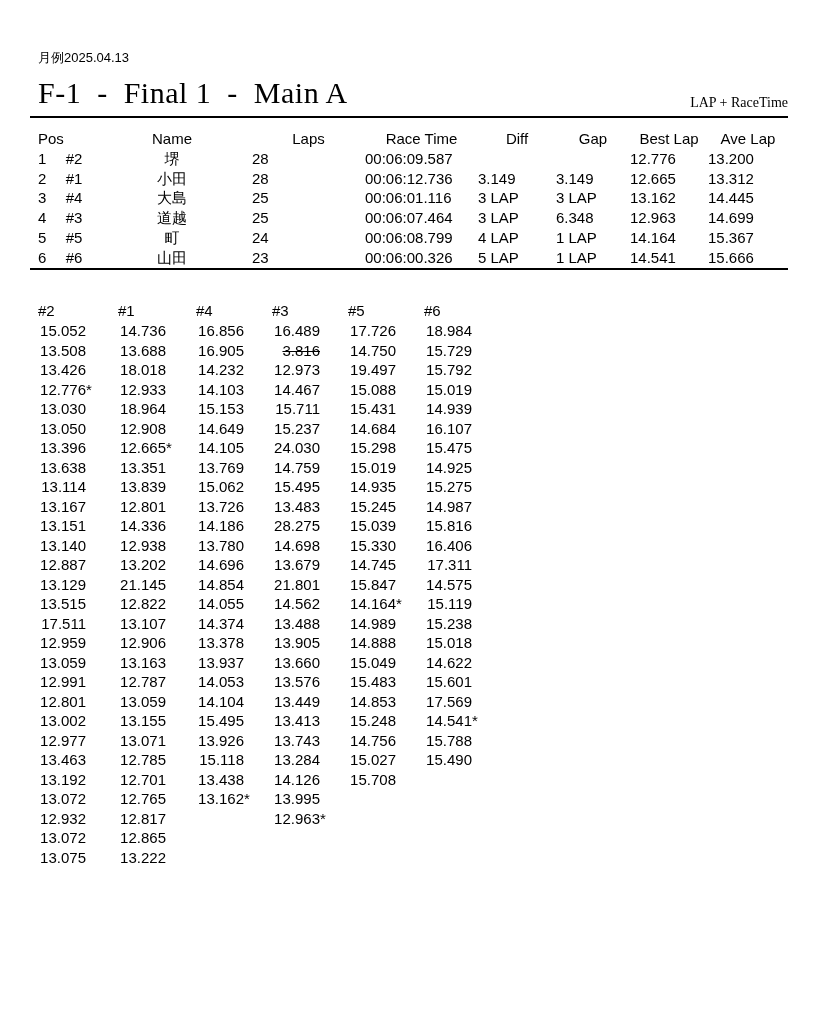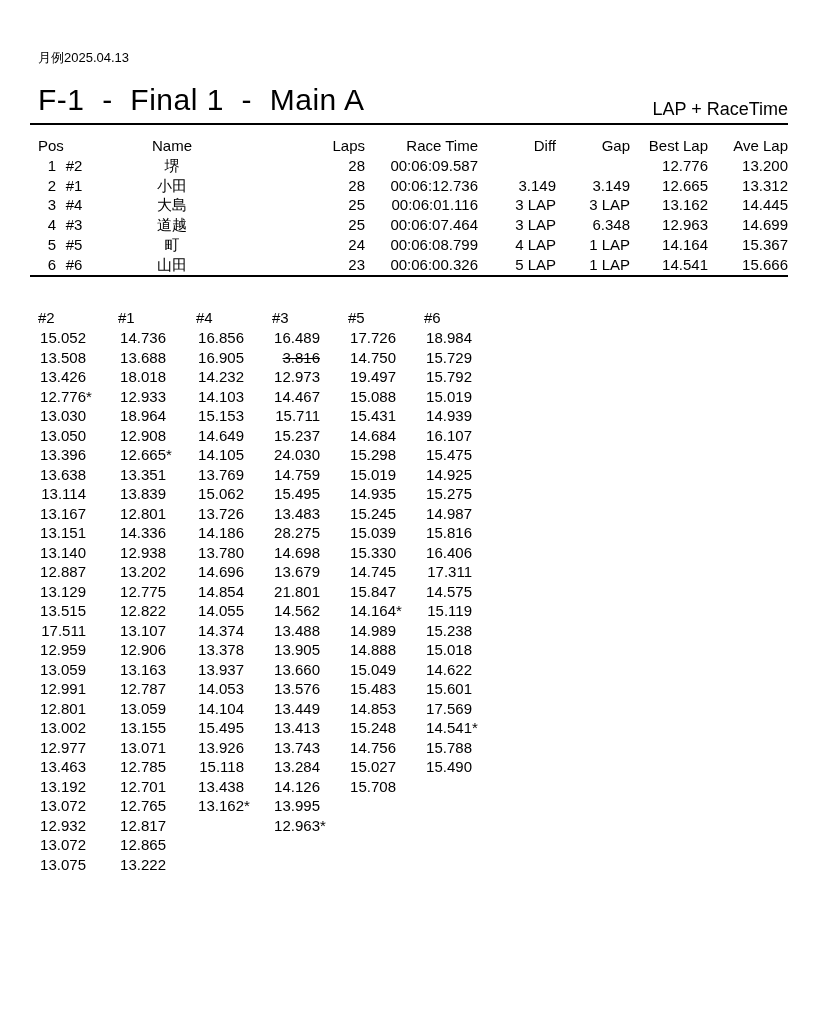--- a/index.html
+++ b/index.html
@@ -14,30 +14,31 @@
   .date {
     margin-left:8px;
     font-size:13px;
     line-height:16px;
   }
   .title-bar {
     display:flex;
     justify-content:space-between;
     align-items:flex-end;
     margin-left:8px;
-    margin-top:16px;
+    margin-top:9px;
+    font-family:Liberation Serif, serif;
   }
   .title {
     font-size:30px;
     line-height:36px;
     white-space:pre;
     letter-spacing:0.5px;
   }
   .mode {
-    font-size:18px;
+    font-size:14px;
     line-height:15px;
     padding-bottom:1px;
   }
   .rule {
     height:2px;
     background:#000;
     margin-top:5px;
   }
   .rule-bottom {
     height:2px;
@@ -63,21 +64,21 @@
   .col-pos      { width:18px; }
   .col-car      { width:36px; }
   .col-name     { width:160px; }
   .col-laps     { width:113px; }
   .col-racetime { width:113px; }
   .col-diff     { width:78px; }
   .col-gap      { width:74px; }
   .col-best     { width:78px; }
   .col-ave      { width:80px; }
   .al { text-align:center; }
-  .ar { text-align:right; }
+  .ar { }
   .car-pad { padding-left:12px; }
   .lap-table {
     display:flex;
     margin-left:8px;
     margin-top:30px;
     font-size:15px;
   }
   .lap-col { width:76px; }
   .lap-col:nth-child(1) { width:80px; }
   .lap-col:nth-child(2) { width:78px; }
@@ -237,21 +238,21 @@
         <div class="lap-cell"><span class="num">12.933</span></div>
         <div class="lap-cell"><span class="num">18.964</span></div>
         <div class="lap-cell"><span class="num">12.908</span></div>
         <div class="lap-cell"><span class="num">12.665</span><span>*</span></div>
         <div class="lap-cell"><span class="num">13.351</span></div>
         <div class="lap-cell"><span class="num">13.839</span></div>
         <div class="lap-cell"><span class="num">12.801</span></div>
         <div class="lap-cell"><span class="num">14.336</span></div>
         <div class="lap-cell"><span class="num">12.938</span></div>
         <div class="lap-cell"><span class="num">13.202</span></div>
-        <div class="lap-cell"><span class="num">12.775</span></div>
+        <div class="lap-cell"><span class="num">21.145</span></div>
         <div class="lap-cell"><span class="num">12.822</span></div>
         <div class="lap-cell"><span class="num">13.107</span></div>
         <div class="lap-cell"><span class="num">12.906</span></div>
         <div class="lap-cell"><span class="num">13.163</span></div>
         <div class="lap-cell"><span class="num">12.787</span></div>
         <div class="lap-cell"><span class="num">13.059</span></div>
         <div class="lap-cell"><span class="num">13.155</span></div>
         <div class="lap-cell"><span class="num">13.071</span></div>
         <div class="lap-cell"><span class="num">12.785</span></div>
         <div class="lap-cell"><span class="num">12.701</span></div>

